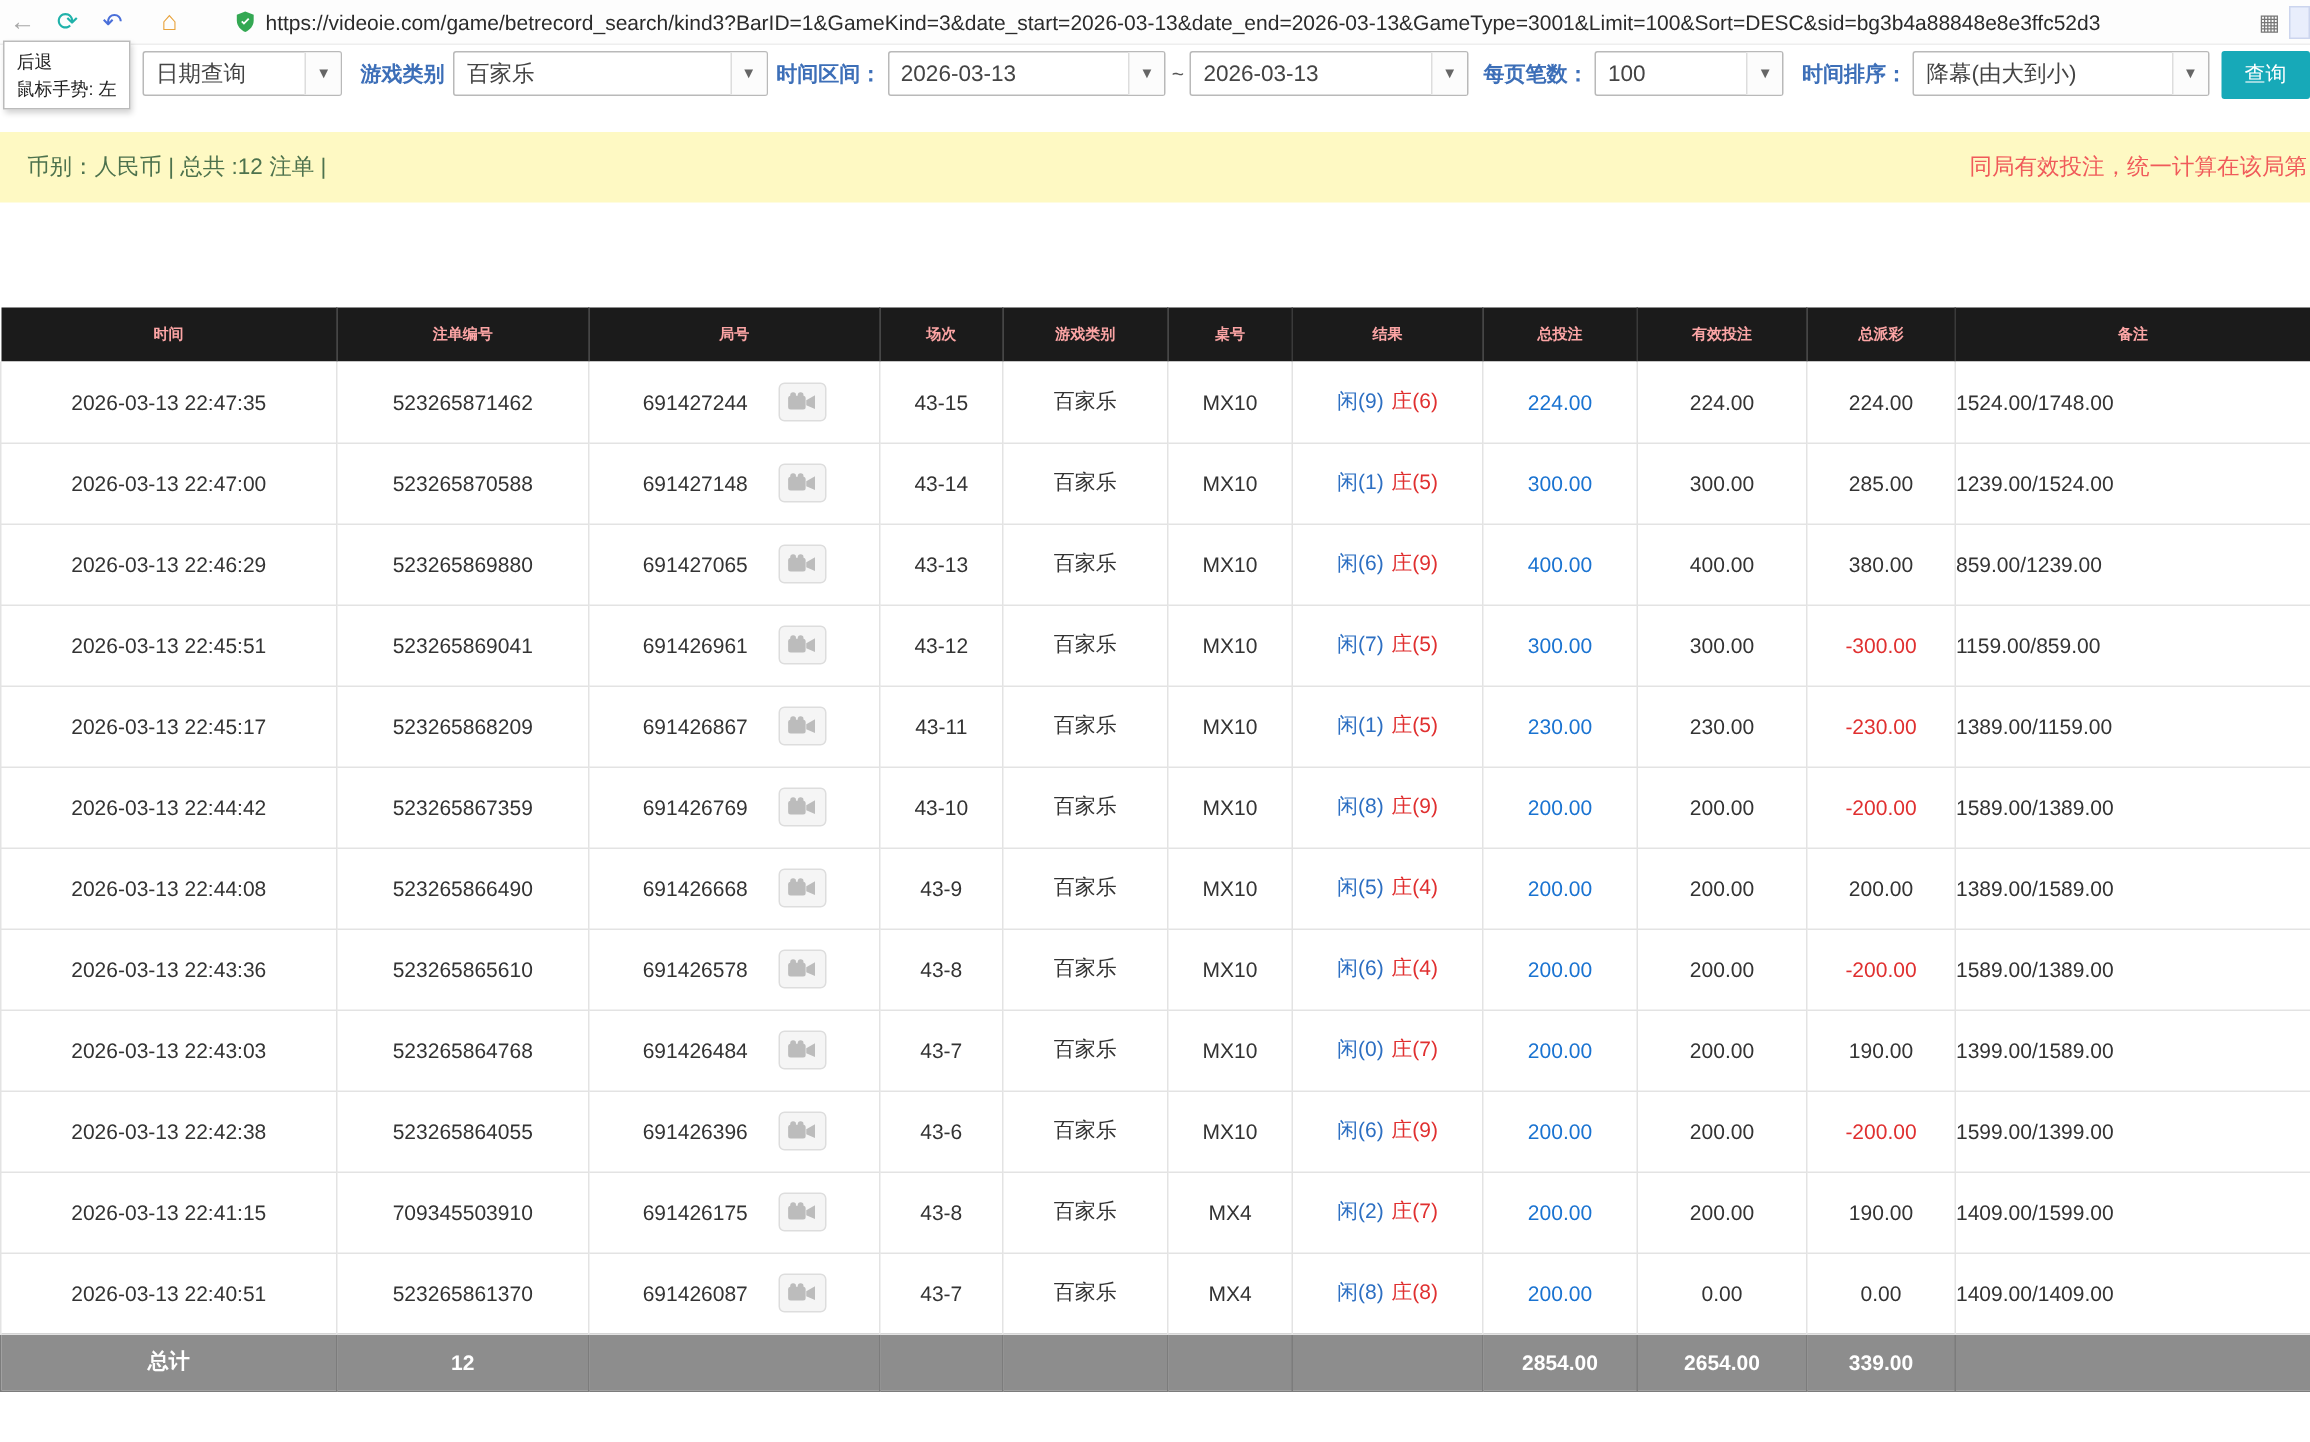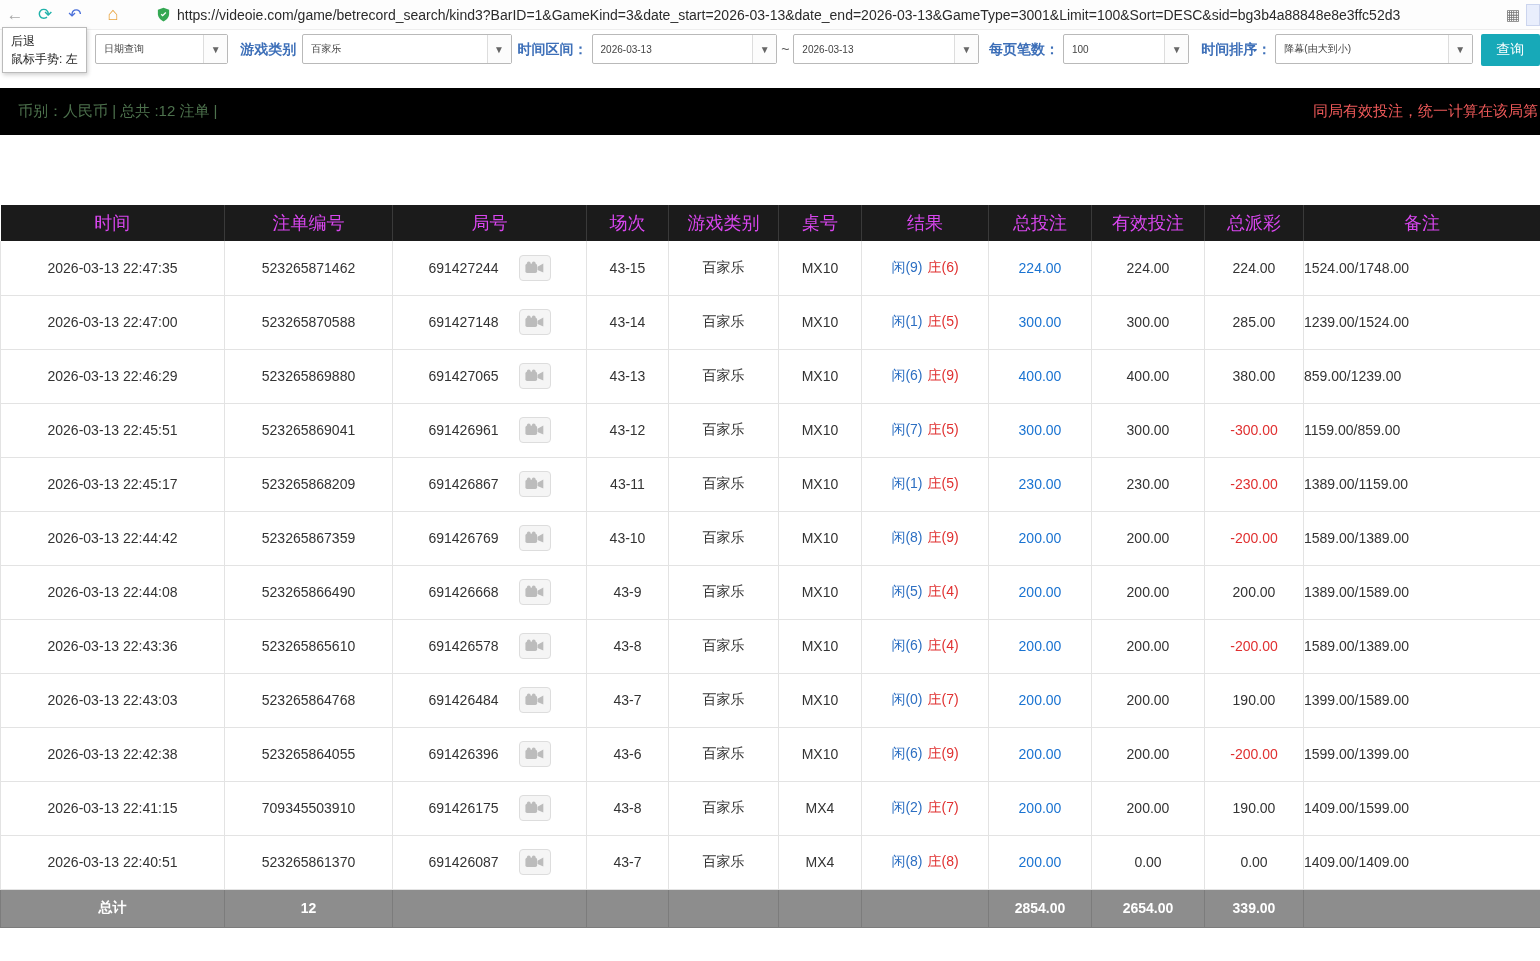--- a/index.html
+++ b/index.html
@@ -24,37 +24,37 @@
   .gesture-tooltip { position:absolute; top:27px; left:2px; z-index:50; background:#fff;
     border:1px solid #bbb; box-shadow:1px 2px 4px rgba(0,0,0,.18); padding:4px 8px; font-size:12px; color:#222; }
   .gesture-tooltip div { line-height:18px; white-space:nowrap; }
 
   
   .filter-bar { position:absolute; top:30px; left:0; width:1540px; height:58px; background:#fff;
     display:flex; align-items:flex-start; padding-top:4px; }
   .f-label { color:#3d6fb8; font-weight:bold; font-size:14px; line-height:30px; white-space:nowrap; }
   .combo { height:30px; background:#fff; border:1px solid #b9b9b9; border-radius:2px;
     display:flex; align-items:center; justify-content:space-between; cursor:pointer; }
-  .combo .val { font-size:10px; color:#444; padding:0 8px; white-space:nowrap; overflow:hidden; }
+  .combo .val { font-size:15px; color:#444; padding:0 8px; white-space:nowrap; overflow:hidden; }
   .combo .arrow-box { width:24px; height:100%; border-left:1px solid #ddd; display:flex;
     align-items:center; justify-content:center; color:#666; font-size:10px; background:#fcfcfc; }
   .tilde { color:#555; font-size:14px; line-height:30px; padding:0 4px; }
   .search-btn { height:32px; width:60px; background:#17a9b8; color:#fff; border:none;
     font-size:14px; cursor:pointer; border-radius:2px; }
 
   
-  .info-bar { position:absolute; top:88px; left:0; width:1540px; height:47px; background:#000000;
+  .info-bar { position:absolute; top:88px; left:0; width:1540px; height:47px; background:#fef9c3;
     display:flex; align-items:center; justify-content:space-between; padding:0 2px 0 18px; }
   .info-left { color:#4d724d; font-size:15px; }
   .info-right { color:#f05a5a; font-size:15px; white-space:nowrap; }
 
   
   .table-wrap { position:absolute; top:205px; left:0; width:1540px; }
   table { width:1540px; border-collapse:collapse; table-layout:fixed; }
-  thead th { background:#1b1b1b; color:#d946ef; font-size:18px; font-weight:normal; height:36px;
+  thead th { background:#1b1b1b; color:#fca5a5; font-size:10px; font-weight:bold; height:36px;
     border-right:1px solid #3a3a3a; }
   tbody td { height:54px; text-align:center; font-size:14px; color:#333;
     border:1px solid #e3e3e3; border-top:none; background:#fff; }
   tbody td.remark { text-align:left; padding-right:16px; }
   td .xian { color:#2d6fc2; margin-right:5px; }
   td .zhuang { color:#e03030; }
   td.bet-link { color:#1a73d1; cursor:pointer; }
   td.payout.neg { color:#e03030; }
   .round-cell { display:flex; align-items:center; justify-content:center; gap:20px; }
   .video-btn { width:32px; height:26px; background:#f5f5f5; border:1px solid #ddd; border-radius:4px;

